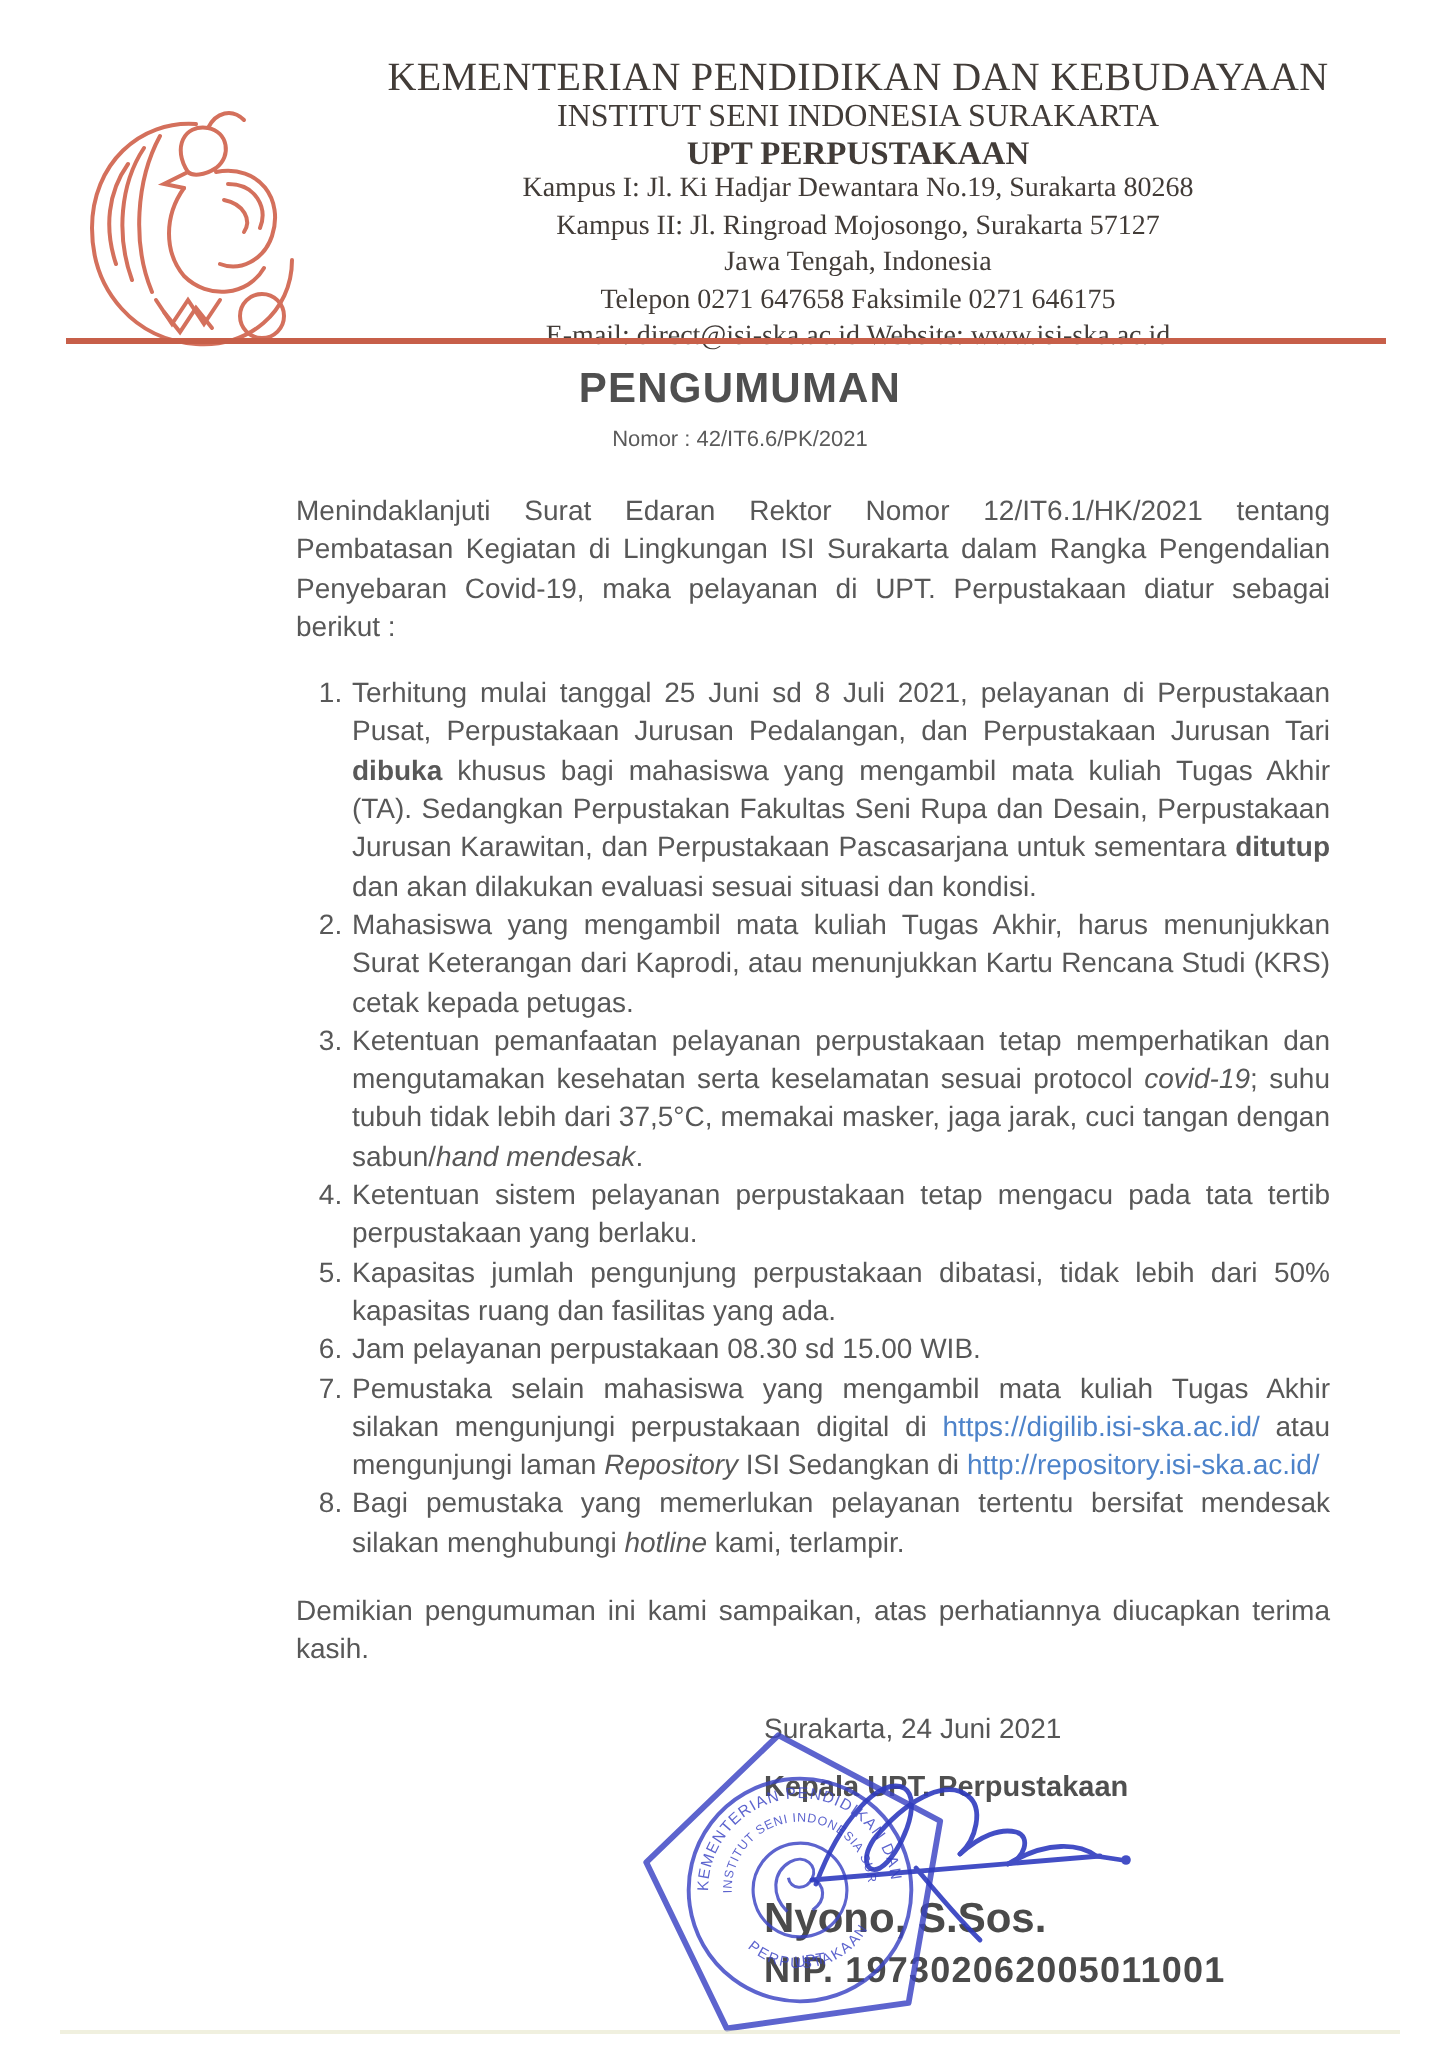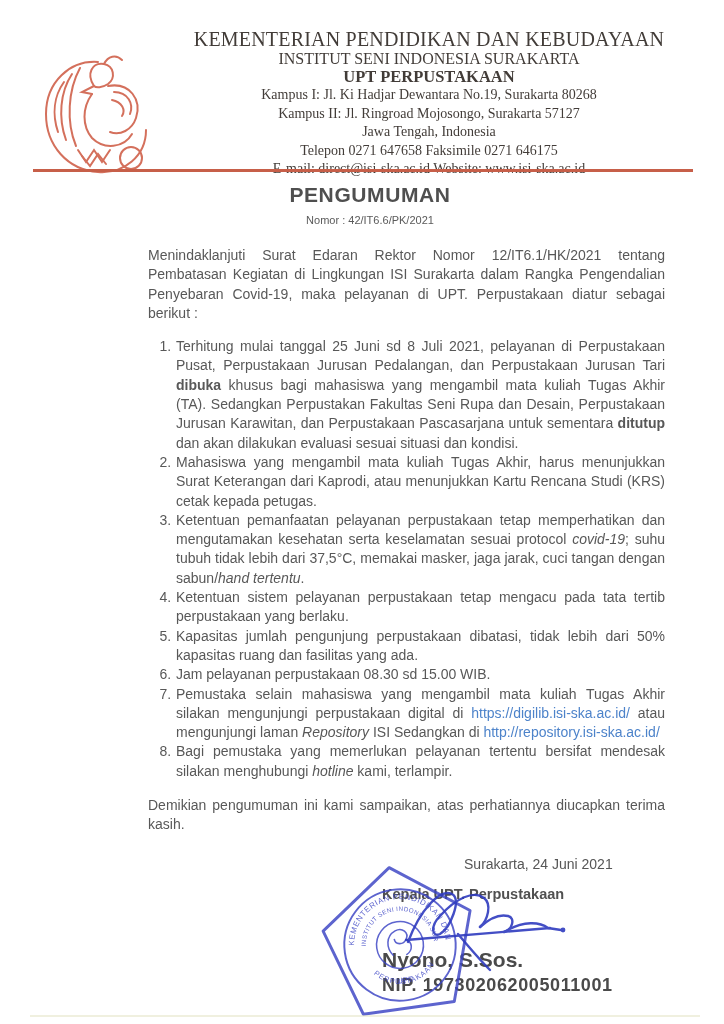--- a/index.html
+++ b/index.html
@@ -28,21 +28,21 @@
   .intro{margin-bottom:14px !important;}
   ol{margin:0;padding-left:27px;}
   ol li{margin:0;padding-left:1px;text-align:justify;}
   .closing{margin-top:15px !important;}
   .b{font-weight:bold;}
   .i{font-style:italic;}
   .lnk{color:#4d83ca;cursor:pointer;}
 
   
   .sigblock{position:absolute;left:382px;top:855px;font-size:14px;color:#565656;}
-  .sig-date{line-height:18px;text-align:right;}
+  .sig-date{line-height:18px;}
   .sig-role{font-weight:bold;font-size:14.5px;margin-top:13px;color:#505050;}
   .sig-name{font-weight:bold;font-size:21px;margin-top:46px;color:#4a4a4a;}
   .sig-nip{font-weight:bold;font-size:18px;letter-spacing:.6px;margin-top:3px;color:#4a4a4a;}
 
   .stamp{position:absolute;left:316px;top:862px;width:168px;height:166px;
          transform:rotate(-8deg);opacity:.82;}
   .stamp text{font-family:"Liberation Sans",sans-serif;fill:#3a43c4;}
   .ink{position:absolute;left:398px;top:882px;width:178px;height:92px;opacity:.9;}
 
   .scan-edge{position:absolute;left:30px;top:1015px;width:670px;height:2px;background:#dedeb9;
@@ -88,21 +88,21 @@
   <div class="titleblock">
     <div class="doc-title">PENGUMUMAN</div>
     <div class="doc-number">Nomor : 42/IT6.6/PK/2021</div>
   </div>
 
   <div class="body">
     <p class="intro"><span>Menindaklanjuti Surat Edaran Rektor Nomor 12/IT6.1/HK/2021 tentang Pembatasan Kegiatan di Lingkungan ISI Surakarta dalam Rangka Pengendalian Penyebaran Covid-19, maka pelayanan di UPT. Perpustakaan diatur sebagai berikut :</span></p>
     <ol>
       <li><span>Terhitung mulai tanggal 25 Juni sd 8 Juli 2021, pelayanan di Perpustakaan Pusat, Perpustakaan Jurusan Pedalangan, dan Perpustakaan Jurusan Tari </span><span class="b">dibuka</span><span> khusus bagi mahasiswa yang mengambil mata kuliah Tugas Akhir (TA). Sedangkan Perpustakan Fakultas Seni Rupa dan Desain, Perpustakaan Jurusan Karawitan, dan Perpustakaan Pascasarjana untuk sementara </span><span class="b">ditutup</span><span> dan akan dilakukan evaluasi sesuai situasi dan kondisi.</span></li>
       <li><span>Mahasiswa yang mengambil mata kuliah Tugas Akhir, harus menunjukkan Surat Keterangan dari Kaprodi, atau menunjukkan Kartu Rencana Studi (KRS) cetak kepada petugas.</span></li>
-      <li><span>Ketentuan pemanfaatan pelayanan perpustakaan tetap memperhatikan dan mengutamakan kesehatan serta keselamatan sesuai protocol </span><span class="i">covid-19</span><span>; suhu tubuh tidak lebih dari 37,5°C, memakai masker, jaga jarak, cuci tangan dengan sabun/</span><span class="i">hand tertentu</span><span>.</span></li>
+      <li><span>Ketentuan pemanfaatan pelayanan perpustakaan tetap memperhatikan dan mengutamakan kesehatan serta keselamatan sesuai protocol </span><span class="i">covid-19</span><span>; suhu tubuh tidak lebih dari 37,5°C, memakai masker, jaga jarak, cuci tangan dengan sabun/</span><span class="i">hand mendesak</span><span>.</span></li>
       <li><span>Ketentuan sistem pelayanan perpustakaan tetap mengacu pada tata tertib perpustakaan yang berlaku.</span></li>
       <li><span>Kapasitas jumlah pengunjung perpustakaan dibatasi, tidak lebih dari 50% kapasitas ruang dan fasilitas yang ada.</span></li>
       <li><span>Jam pelayanan perpustakaan 08.30 sd 15.00 WIB.</span></li>
       <li><span>Pemustaka selain mahasiswa yang mengambil mata kuliah Tugas Akhir silakan mengunjungi perpustakaan digital di </span><span class="lnk">https://digilib.isi-ska.ac.id/</span><span> atau mengunjungi laman </span><span class="i">Repository</span><span> ISI Sedangkan di </span><span class="lnk">http://repository.isi-ska.ac.id/</span></li>
       <li><span>Bagi pemustaka yang memerlukan pelayanan tertentu bersifat mendesak silakan menghubungi </span><span class="i">hotline</span><span> kami, terlampir.</span></li>
     </ol>
     <p class="closing"><span>Demikian pengumuman ini kami sampaikan, atas perhatiannya diucapkan terima kasih.</span></p>
   </div>
 
   <div class="sigblock">

